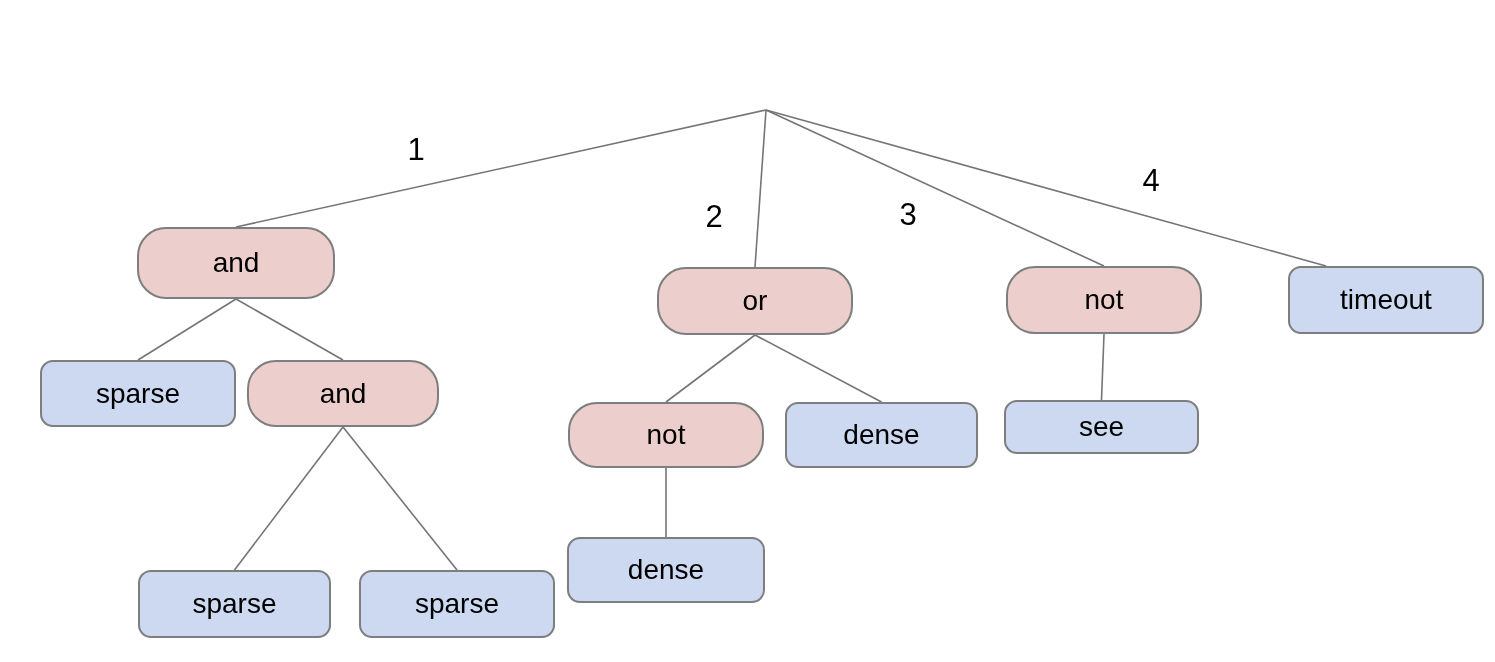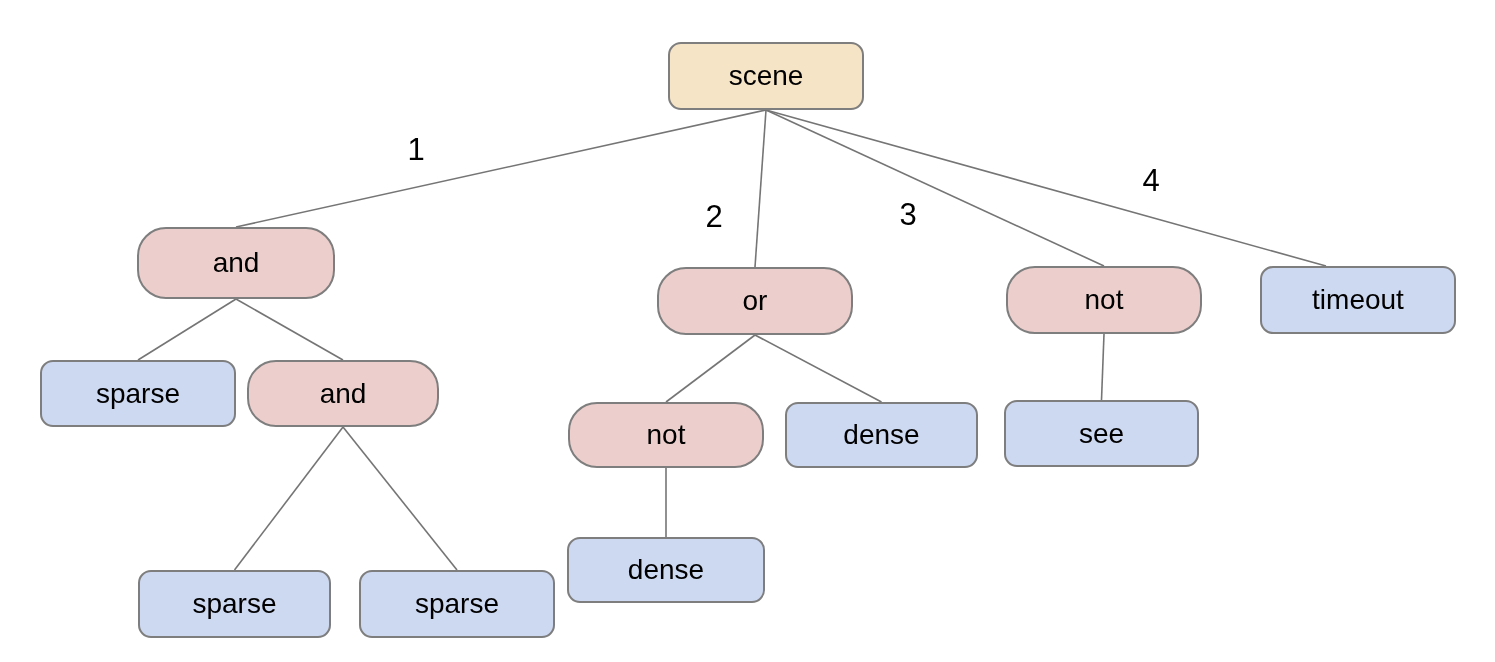--- a/index.html
+++ b/index.html
@@ -69,48 +69,45 @@
       <line x1="236" y1="299" x2="138" y2="360"></line>
       <line x1="236" y1="299" x2="343" y2="360"></line>
       <line x1="343" y1="427" x2="234.5" y2="570"></line>
       <line x1="343" y1="427" x2="457" y2="570"></line>
       <line x1="755" y1="335" x2="666" y2="402"></line>
       <line x1="755" y1="335" x2="881.5" y2="402"></line>
       <line x1="666" y1="468" x2="666" y2="537"></line>
       <line x1="1104" y1="334" x2="1101.5" y2="400"></line>
     </svg>
   <div class="node-layer">
-      <div class="node root" style="left: 668px; top: 42px; width: 196px; height: 68px;">
-        <span>scene</span>
-      </div>
       <div class="node operator" style="left: 137px; top: 227px; width: 198px; height: 72px;">
         <span>and</span>
       </div>
       <div class="node operator" style="left: 657px; top: 267px; width: 196px; height: 68px;">
         <span>or</span>
       </div>
       <div class="node operator" style="left: 1006px; top: 266px; width: 196px; height: 68px;">
         <span>not</span>
       </div>
-      <div class="node leaf" style="left: 1260px; top: 266px; width: 196px; height: 68px;">
+      <div class="node leaf" style="left: 1288px; top: 266px; width: 196px; height: 68px;">
         <span>timeout</span>
       </div>
       <div class="node leaf" style="left: 40px; top: 360px; width: 196px; height: 67px;">
         <span>sparse</span>
       </div>
       <div class="node operator" style="left: 247px; top: 360px; width: 192px; height: 67px;">
         <span>and</span>
       </div>
       <div class="node operator" style="left: 568px; top: 402px; width: 196px; height: 66px;">
         <span>not</span>
       </div>
       <div class="node leaf" style="left: 785px; top: 402px; width: 193px; height: 66px;">
         <span>dense</span>
       </div>
-      <div class="node leaf" style="left: 1004px; top: 400px; width: 195px; height: 67px;">
+      <div class="node leaf" style="left: 1004px; top: 400px; width: 195px; height: 54px;">
         <span>see</span>
       </div>
       <div class="node leaf" style="left: 567px; top: 537px; width: 198px; height: 66px;">
         <span>dense</span>
       </div>
       <div class="node leaf" style="left: 138px; top: 570px; width: 193px; height: 68px;">
         <span>sparse</span>
       </div>
       <div class="node leaf" style="left: 359px; top: 570px; width: 196px; height: 68px;">
         <span>sparse</span>

